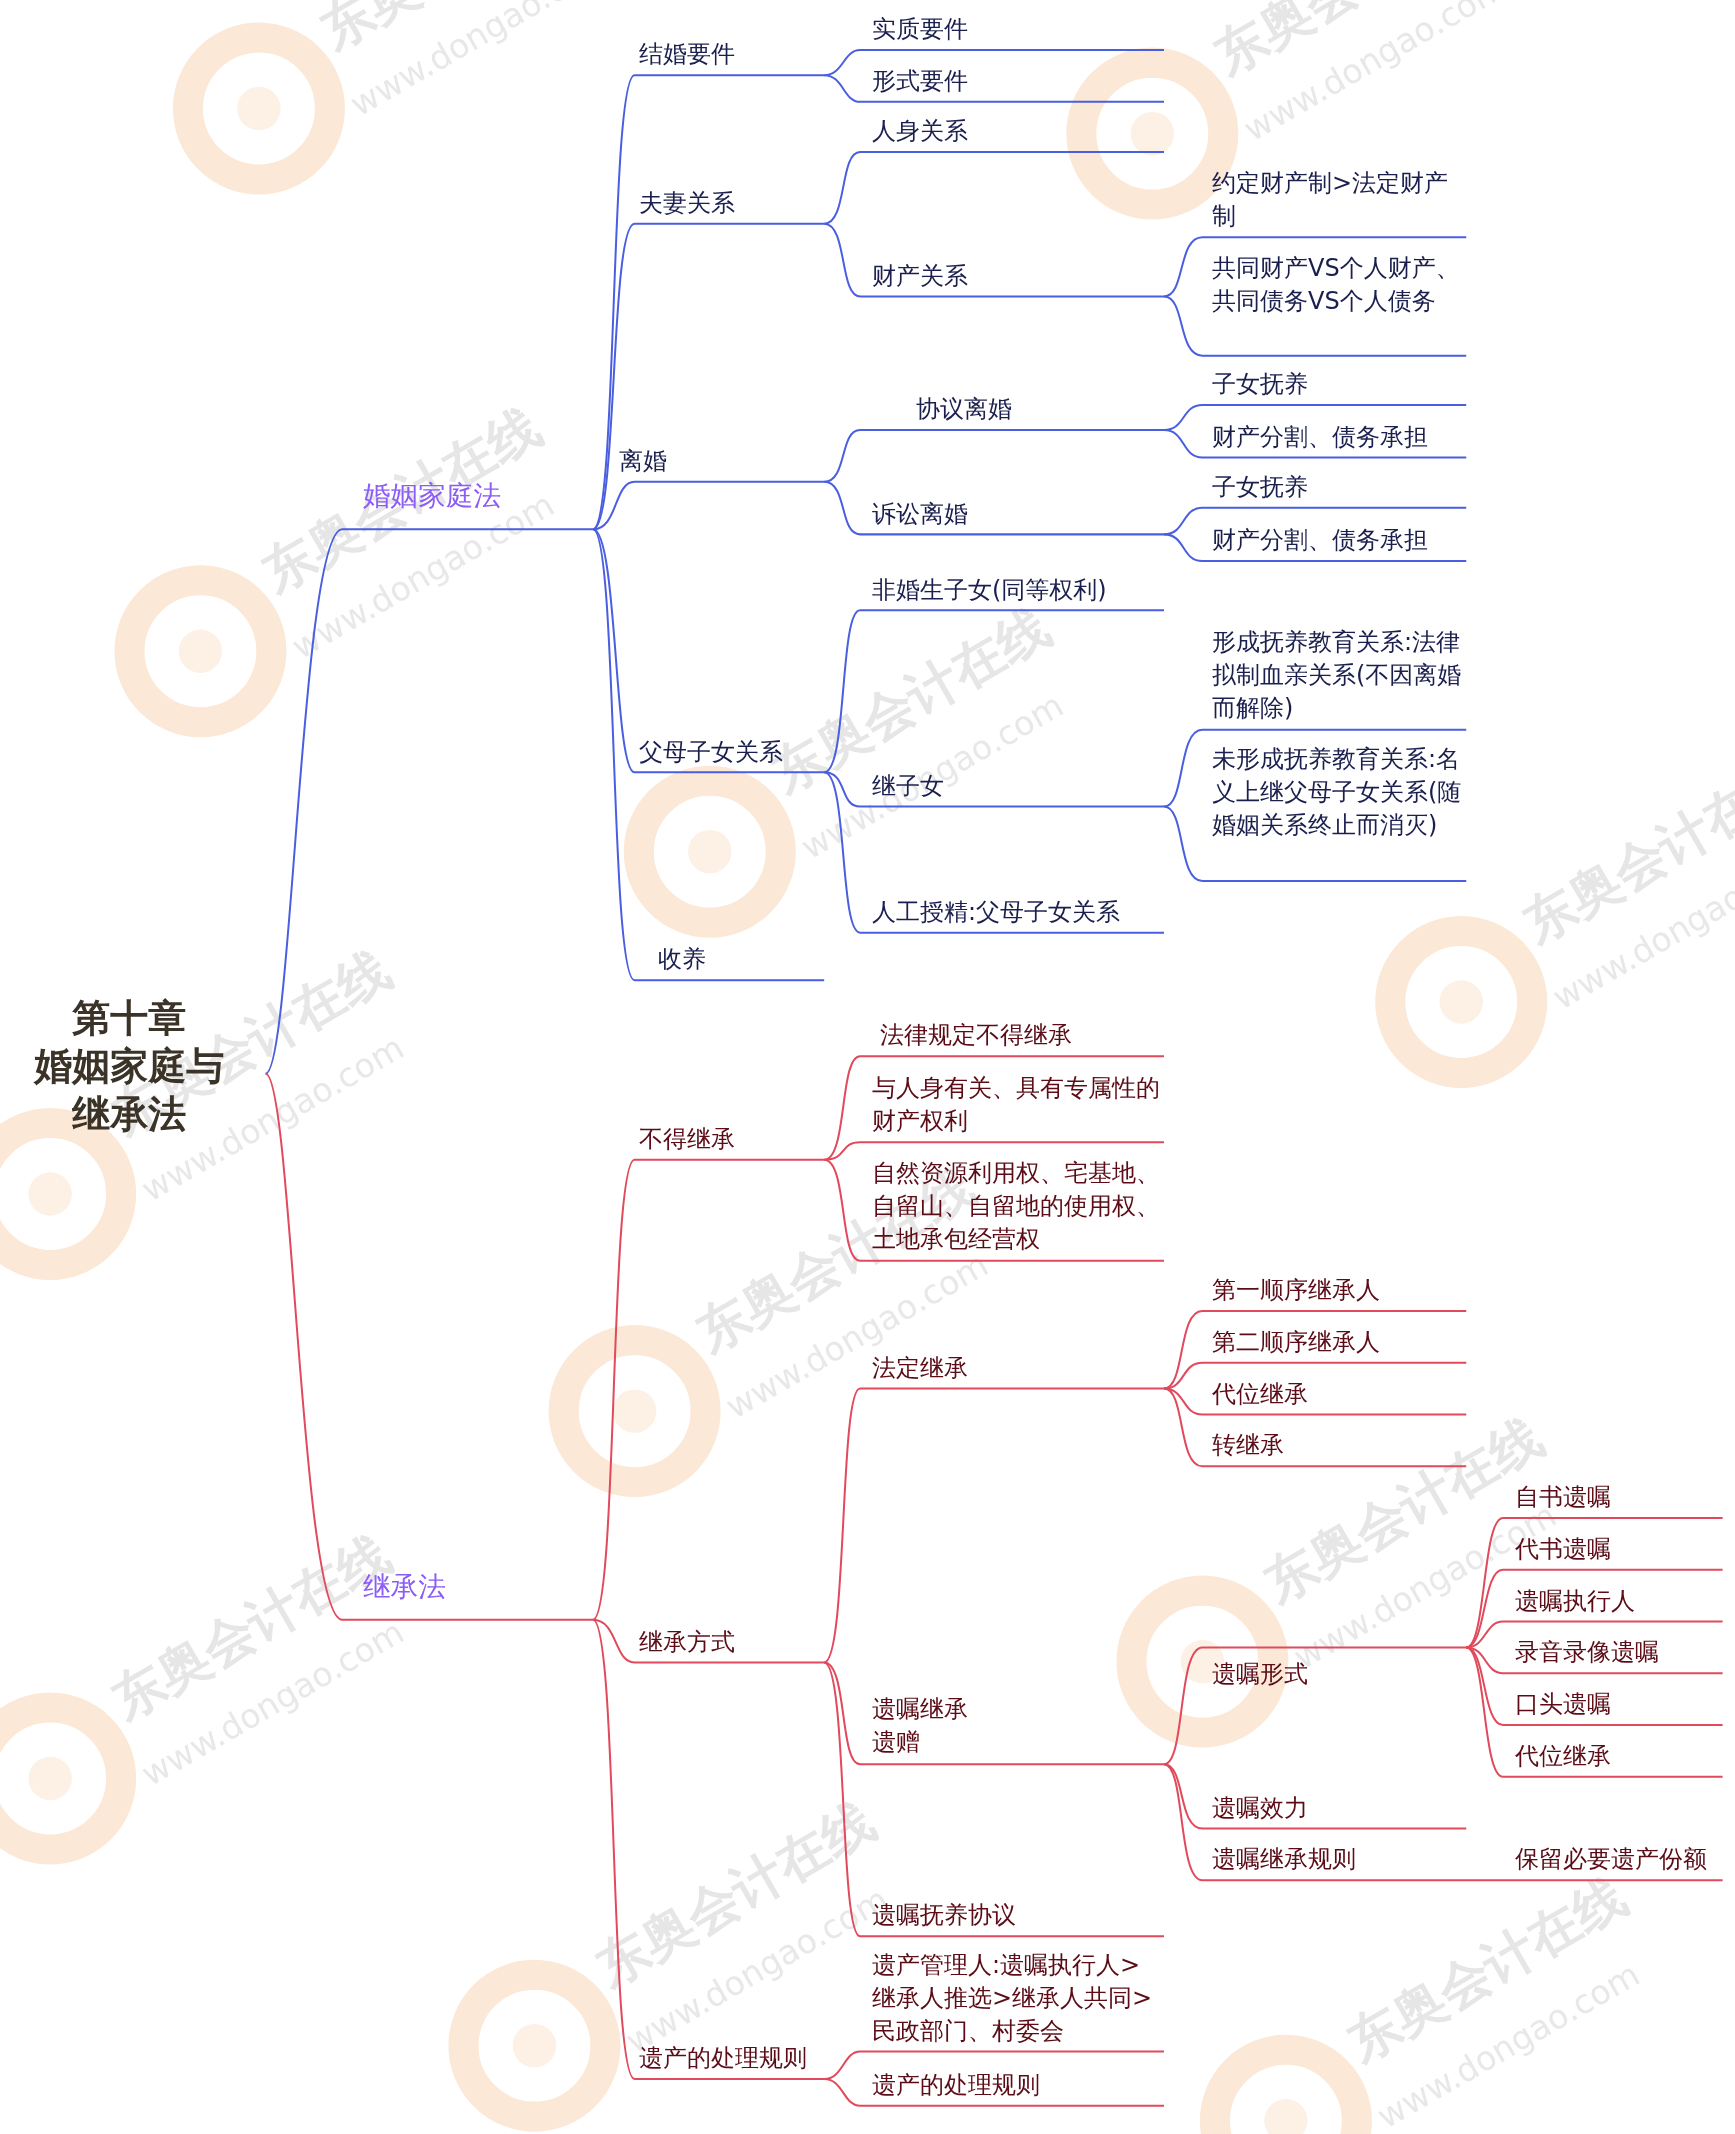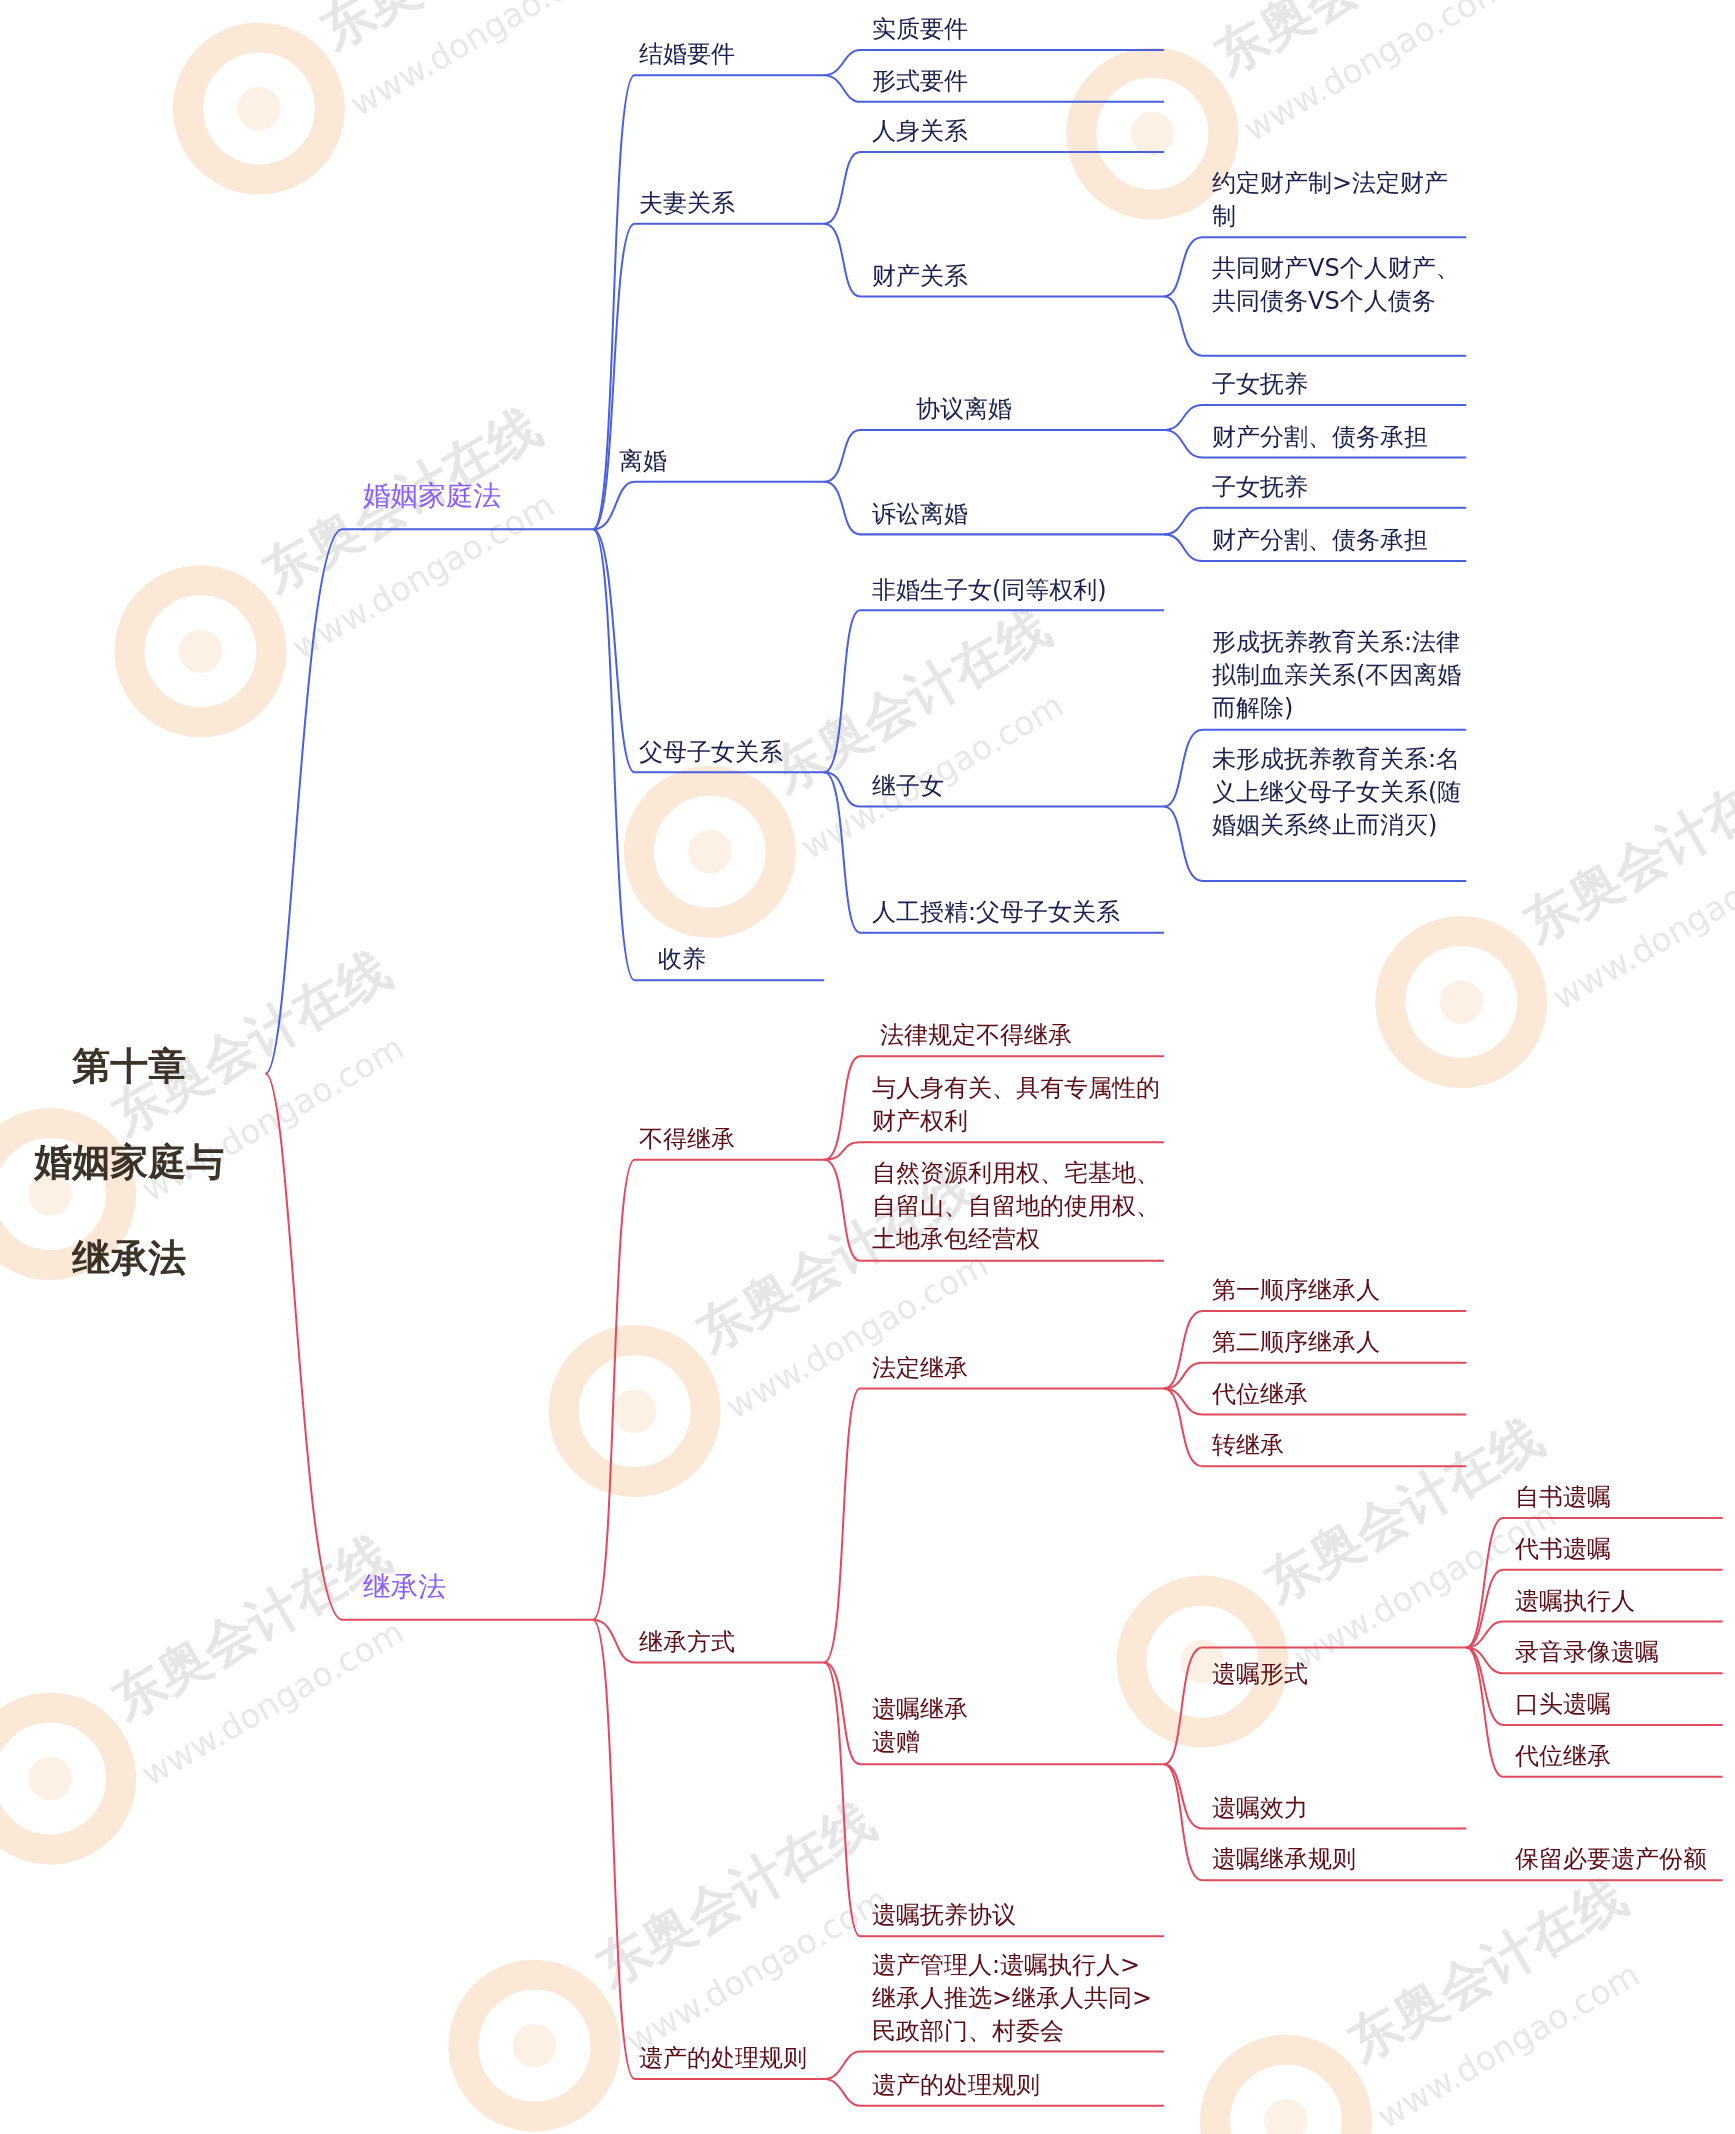--- a/index.html
+++ b/index.html
@@ -2,21 +2,21 @@
 <html style="font-size:13.4px"><head>
 <meta charset="utf-8">
 <style>
   html, body { margin: 0; padding: 0; background: #ffffff; }
   body { width: 1736px; height: 2135px; position: relative; overflow: hidden;
          font-family: "DejaVu Sans", "Liberation Sans", sans-serif; }
   #wm { position: absolute; left: 0; top: 0; width: 1736px; height: 2135px; pointer-events: none; }
   #lines { position: absolute; left: 0; top: 0; width: 1736px; height: 2135px; }
   .root-title { position: absolute; left: 8.3px; top: 994px; width: 242px; text-align: center;
                 font-size: 38px; font-weight: bold; line-height: 48px; color: #3b3328; }
-  .root-title div { white-space: nowrap; margin-top: 48px; }
+  .root-title div { white-space: nowrap; }
   .node { position: absolute; font-size: 24px; line-height: 33px; white-space: pre-wrap; }
   .lvl1 { font-size: 27.6px; color: #8b5cf6; }
   .blue { color: #1a1f4e; }
   .red  { color: #5b0c16; }
 </style>
 </head>
 <body>
 
 <svg id="wm" viewBox="0 0 2079 2557">
   <defs>

